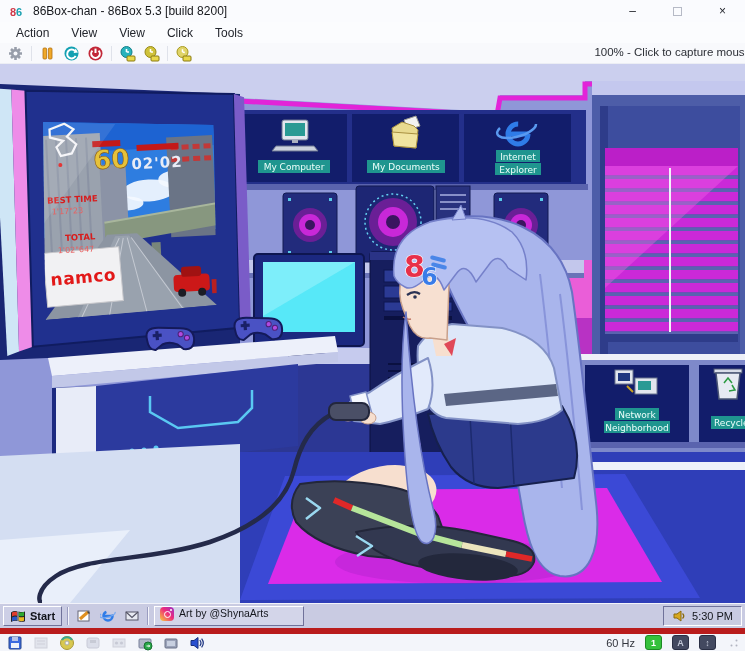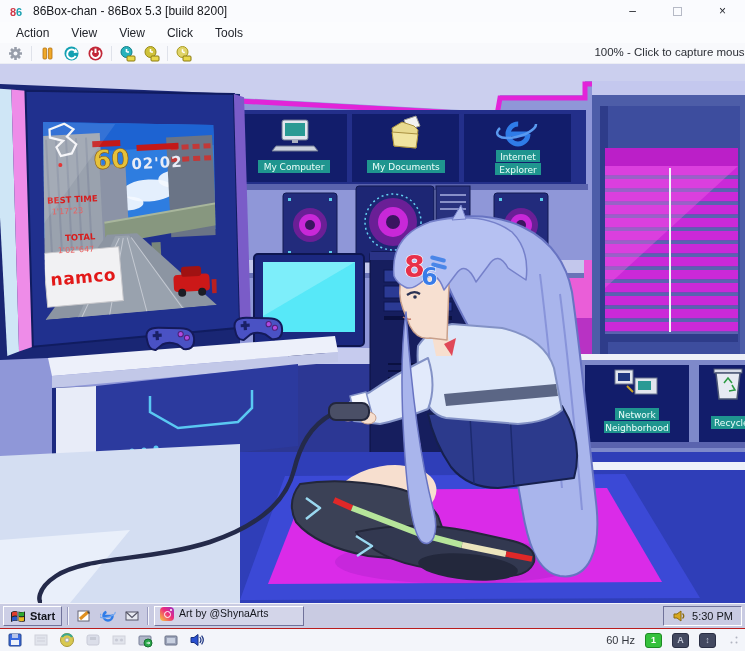--- a/index.html
+++ b/index.html
@@ -35,21 +35,21 @@
 .ql { display:flex; align-items:center; gap:8px; padding:0 2px; }
 .ql-icon { width:16px; height:16px; }
 .task-btn { height:20px; width:150px; display:flex; align-items:flex-start; gap:5px; padding:0 5px; background:#d3d5e9; border:1px solid; border-color:#fff #70729a #70729a #fff; font-size:10.5px; color:#15171e; overflow:hidden; white-space:nowrap; }
 .insta { width:14px; height:14px; border-radius:4px; background:linear-gradient(45deg,#f8ce38,#ee2a7b 55%,#9b30c8); position:relative; flex:none; }
 .insta::before { content:""; position:absolute; inset:3.5px; border:1.5px solid #fff; border-radius:50%; }
 .insta::after { content:""; position:absolute; right:2px; top:2px; width:2px; height:2px; background:#fff; border-radius:50%; }
 .tb-spacer { flex:1; }
 .tray { height:20px; display:flex; align-items:center; gap:6px; padding:0 8px; border:1px solid; border-color:#70729a #fff #fff #70729a; font-size:11px; color:#14161c; }
 
 
-.statusbar { position:absolute; left:0; top:628px; width:745px; height:23px; background:#f3f5fa; border-top:1px solid #b91c1c; display:flex; align-items:center; gap:10px; padding:0 7px; }
+.statusbar { position:absolute; left:0; top:628px; width:745px; height:23px; background:#f3f5fa; border-top:6px solid #b91c1c; display:flex; align-items:center; gap:10px; padding:0 7px; }
 .sb-icon { width:16px; height:16px; flex:none; }
 .sb-spacer { flex:1; }
 .sb-text { font-size:11px; color:#33363e; }
 .kbd-ind { width:17px; height:15px; border-radius:3px; display:flex; align-items:center; justify-content:center; font-size:9px; font-weight:bold; flex:none; }
 .kbd-num { background:#35c13c; border:1px solid #1d8a24; color:#fff; }
 .kbd-off { background:#434960; border:1px solid #2a2f44; color:#c2c7d6; }
 .grip { margin-left:4px; }
 </style>
 </head>
 <body>

